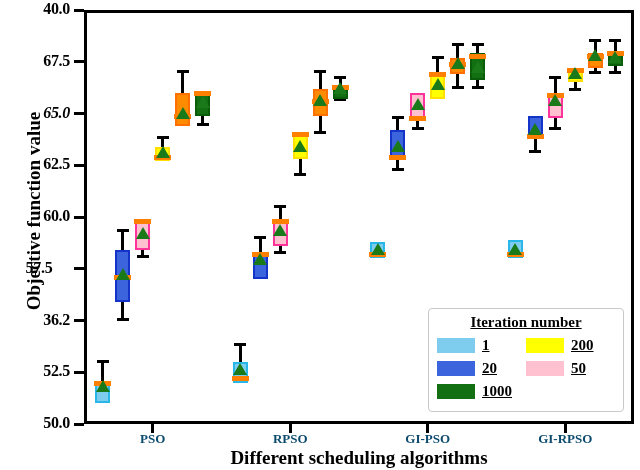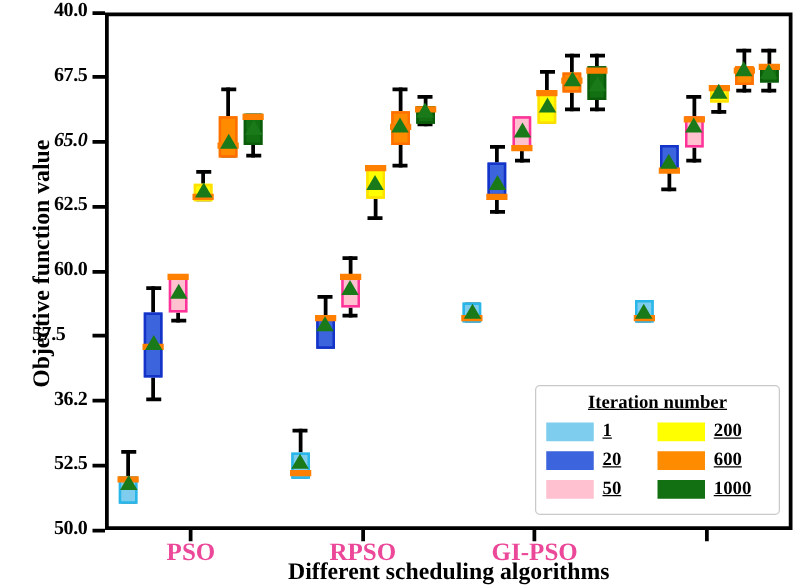--- a/index.html
+++ b/index.html
@@ -23,21 +23,21 @@
   #ylabel{
     position:absolute;left:-96px;top:200px;width:260px;text-align:center;
     transform:rotate(-90deg);transform-origin:center center;
     font-size:19px;font-weight:bold;color:#000;
     font-family:"Liberation Serif", serif;
   }
   
   .xtick-mark{position:absolute;top:424px;width:3px;height:9px;background:#000;}
   .xtick-label{
     position:absolute;top:431px;width:140px;text-align:center;
-    font-size:20px;font-weight:bold;color:#ec4899;
+    font-size:13px;font-weight:bold;color:#0c4a6e;
     font-family:"Liberation Serif", serif;
   }
   #xlabel{
     position:absolute;left:84px;top:447px;width:550px;text-align:center;
     font-size:19px;font-weight:bold;color:#000;
     font-family:"Liberation Serif", serif;
   }
   
   .bx-group{position:absolute;left:0;top:0;}
   .whisker-line{position:absolute;width:3px;background:#000;}
@@ -87,24 +87,20 @@
           <span class="legend-swatch" style="background: rgb(127, 205, 238);"></span>
           <span class="legend-text">1</span>
         </div>
         <div class="legend-item">
           <span class="legend-swatch" style="background: rgb(255, 255, 0);"></span>
           <span class="legend-text">200</span>
         </div>
         <div class="legend-item">
           <span class="legend-swatch" style="background: rgb(60, 100, 220);"></span>
           <span class="legend-text">20</span>
-        </div>
-        <div class="legend-item">
-          <span class="legend-swatch" style="background: rgb(255, 140, 0);"></span>
-          <span class="legend-text">600</span>
         </div>
         <div class="legend-item">
           <span class="legend-swatch" style="background: rgb(255, 192, 208);"></span>
           <span class="legend-text">50</span>
         </div>
         <div class="legend-item">
           <span class="legend-swatch" style="background: rgb(18, 112, 18);"></span>
           <span class="legend-text">1000</span>
         </div>
       </div>
@@ -128,20 +124,21 @@
     <div class="ytick-label" style="left: 8px; right: auto; width: 62px; top: 51.75px;">67.5</div>
     <div class="ytick-mark" style="top: 8.5px;"></div>
     <div class="ytick-label" style="left: 8px; right: auto; width: 62px; top: 0px;">40.0</div>
     <div class="xtick-mark" style="left: 151.25px;"></div>
     <div class="xtick-label" style="left: 82.75px;">PSO</div>
     <div class="xtick-mark" style="left: 288.75px;"></div>
     <div class="xtick-label" style="left: 220.25px; text-align: center;">RPSO</div>
     <div class="xtick-mark" style="left: 426.25px;"></div>
     <div class="xtick-label" style="left: 357.75px;">GI-PSO</div>
     <div class="xtick-mark" style="left: 563.75px;"></div>
+    <div class="xtick-label" style="left: 495.25px;">GI-RPSO</div>
     <div class="bx-group">
       <div class="whisker-line" style="left: 101.25px; top: 359.83px; height: 20.7px;"></div>
       <div class="whisker-cap" style="left: 96.75px; top: 359.83px; width: 12px;"></div>
       <div class="whisker-line" style="left: 101.25px; top: 403.3px; height: 0px;"></div>
       <div class="whisker-cap" style="left: 96.75px; top: 400.3px; width: 12px;"></div>
       <div class="bx-box" style="left: 95.25px; top: 380.53px; width: 15px; height: 22.77px; background: rgb(127, 205, 238); border: 2px solid rgb(41, 182, 232);"></div>
       <div class="bx-median" style="left: 94.25px; top: 380.6px; width: 17px; height: 5px; background: rgb(255, 128, 0);"></div>
       <div class="bx-mean" style="left: 95.75px; top: 379.74px; border-bottom-color: rgb(26, 122, 26);"></div>
     </div>
     <div class="bx-group">

